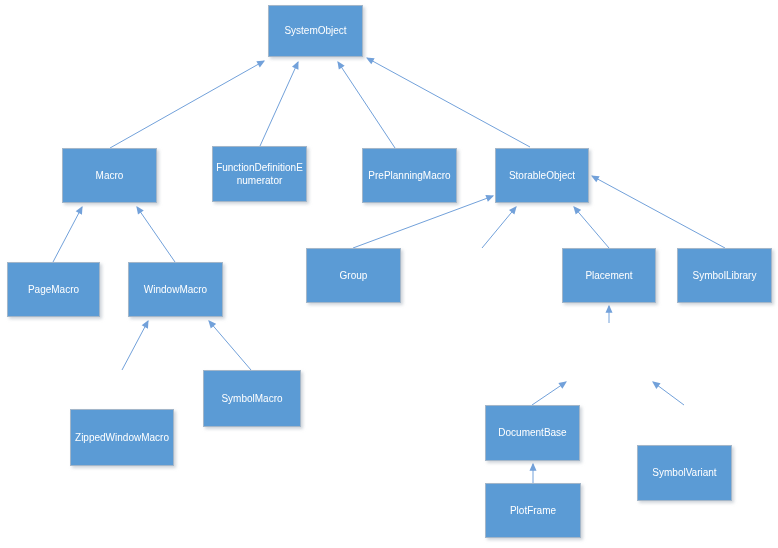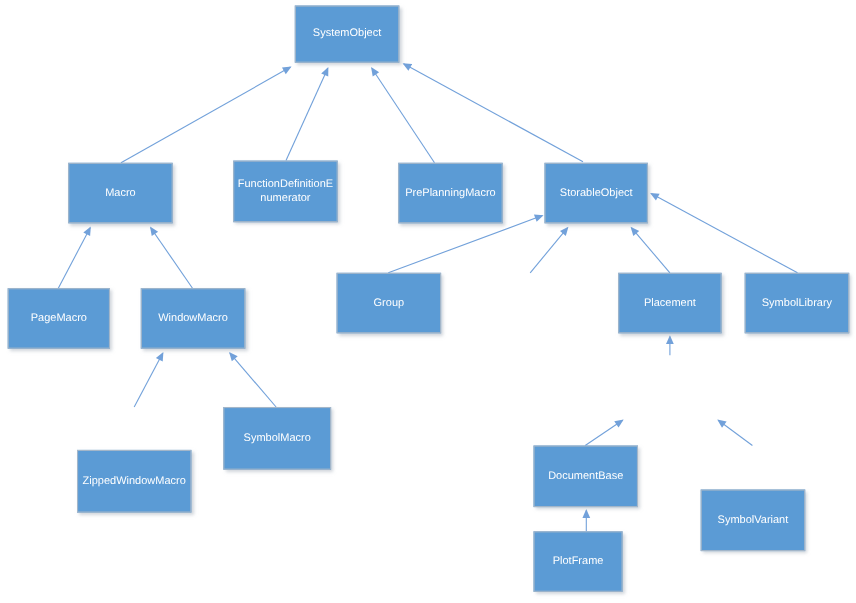--- a/index.html
+++ b/index.html
@@ -78,14 +78,14 @@
     <div class="node" style="left: 495px; top: 148px; width: 94px; height: 55px;">StorableObject</div>
     <div class="node" style="left: 7px; top: 262px; width: 93px; height: 55px;">PageMacro</div>
     <div class="node" style="left: 128px; top: 262px; width: 95px; height: 55px;">WindowMacro</div>
     <div class="node" style="left: 306px; top: 248px; width: 95px; height: 55px;">Group</div>
     <div class="node" style="left: 562px; top: 248px; width: 94px; height: 55px;">Placement</div>
     <div class="node" style="left: 677px; top: 248px; width: 95px; height: 55px;">SymbolLibrary</div>
     <div class="node" style="left: 70px; top: 370px; width: 104px; height: 57px; margin-top: 39px;">ZippedWindowMacro</div>
     <div class="node" style="left: 203px; top: 370px; width: 98px; height: 57px;">SymbolMacro</div>
     <div class="node" style="left: 485px; top: 405px; width: 95px; height: 56px;">DocumentBase</div>
     <div class="node" style="left: 637px; top: 405px; width: 95px; height: 56px; margin-top: 40px;">SymbolVariant</div>
-    <div class="node" style="left: 485px; top: 483px; width: 81px; height: 55px;">PlotFrame</div>
+    <div class="node" style="left: 485px; top: 483px; width: 96px; height: 55px;">PlotFrame</div>
   </div>
 
 </body></html>

